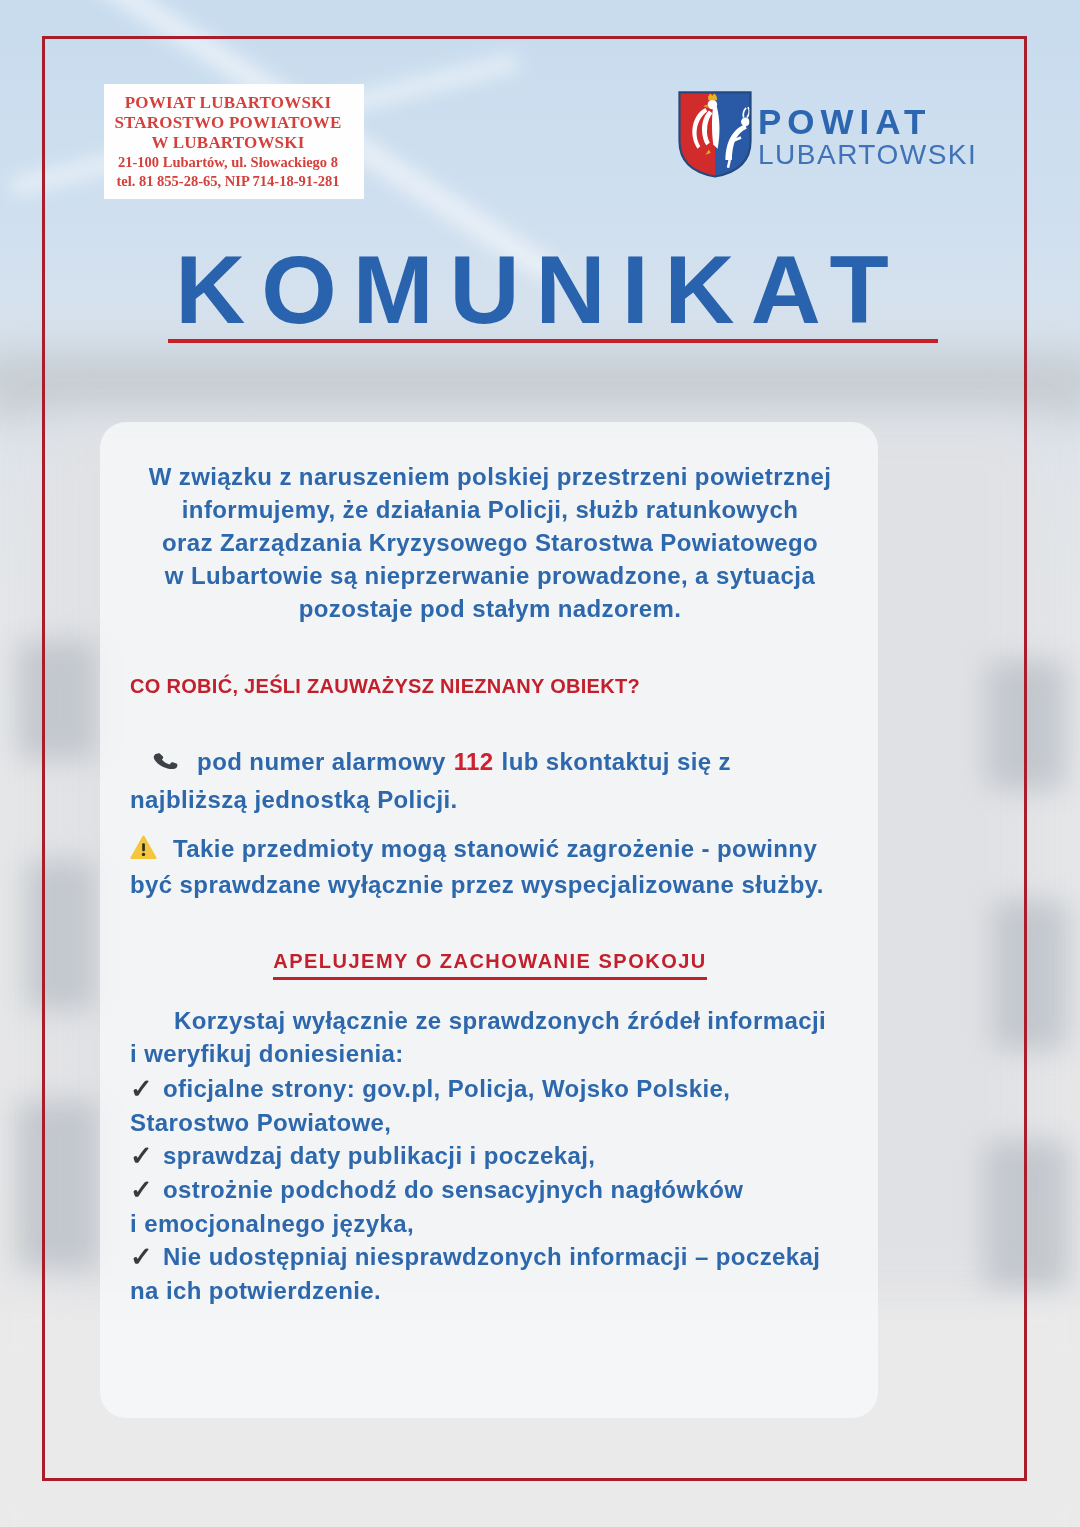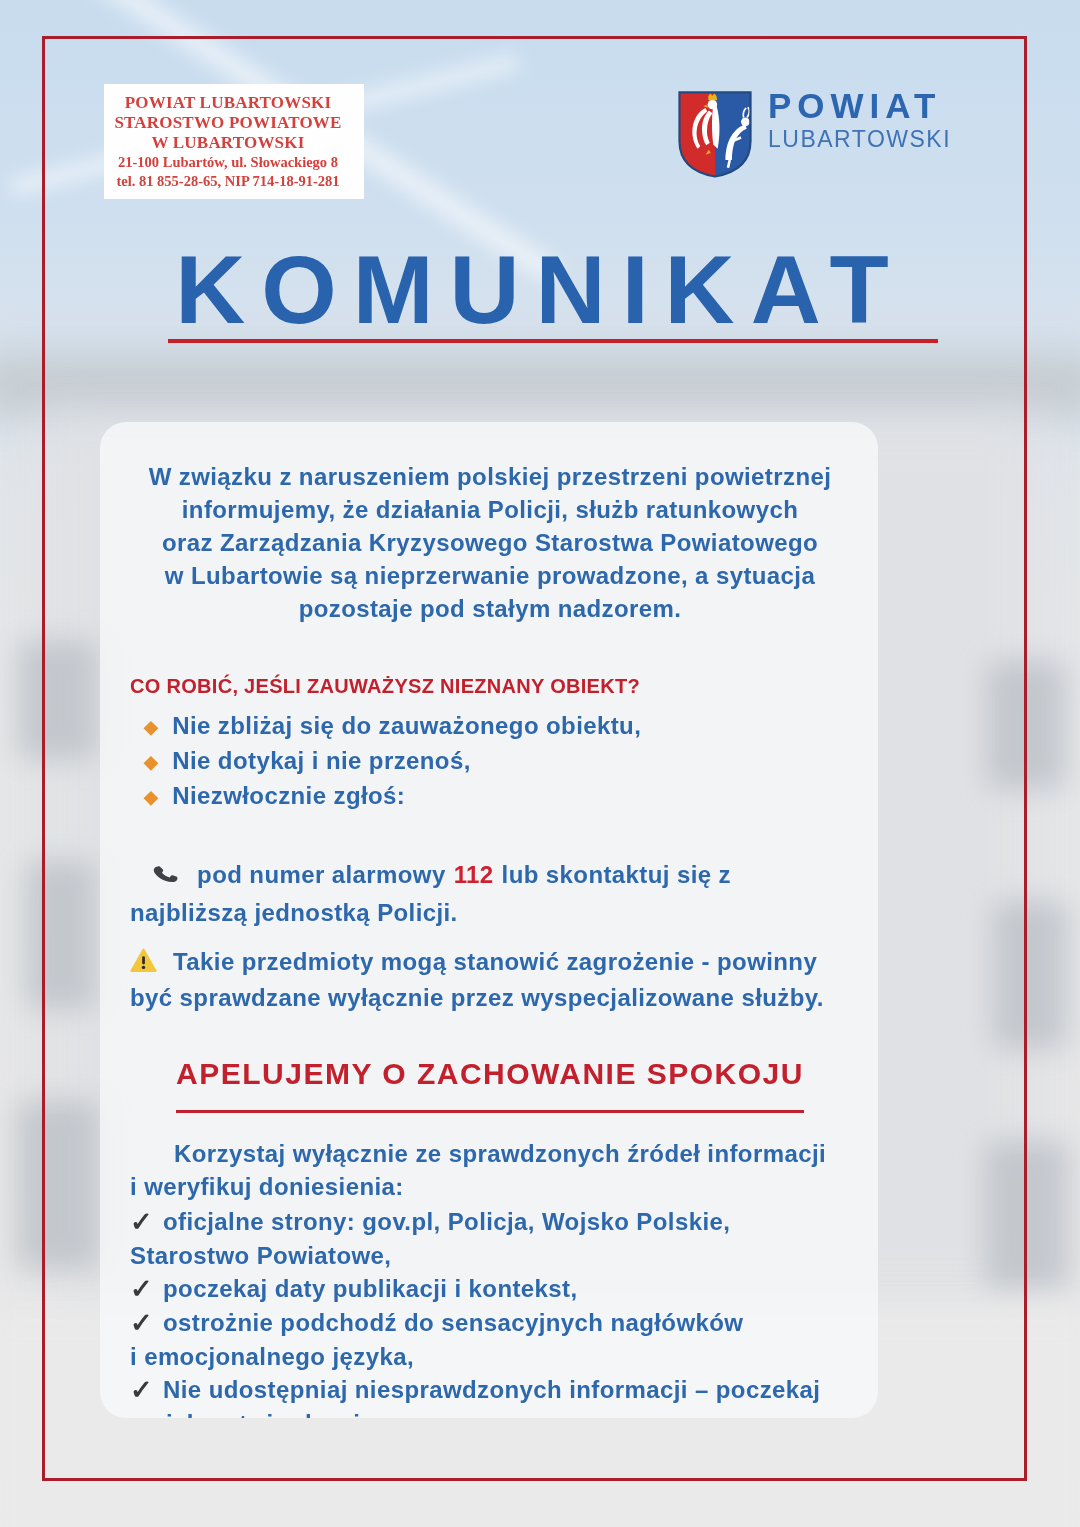--- a/index.html
+++ b/index.html
@@ -24,23 +24,23 @@
           border:3px solid #a91e2a; pointer-events:none; }
 
   
   .stamp{ position:absolute; left:104px; top:84px; width:260px; padding:9px 18px 8px 6px;
           background:#fefefe; text-align:center; color:#d4403c;
           font-family:"Liberation Serif", serif; font-weight:700; }
   .stamp .big{ font-size:17px; line-height:20px; letter-spacing:.2px; }
   .stamp .small{ font-size:14.5px; line-height:19px; }
 
   
-  .logo{ position:absolute; left:676px; top:88px; display:flex; align-items:flex-start; gap:14px; }
+  .logo{ position:absolute; left:676px; top:88px; display:flex; align-items:center; gap:4px; }
   .logo-name{ font-size:35px; font-weight:700; color:#2d66b0; letter-spacing:6px; line-height:36px;}
-  .logo-sub{ font-size:23px; color:#3f72b6; letter-spacing:1.5px; line-height:26px; margin-top:2px;}
+  .logo-sub{ font-size:28px; color:#3f72b6; letter-spacing:1.5px; line-height:26px; margin-top:2px;}
 
   
   .title{ position:absolute; left:0; top:240px; width:100%; text-align:center;
           font-size:97px; font-weight:700; color:#2a63ad; letter-spacing:16px; line-height:100px; }
   .title-underline{ position:absolute; left:168px; top:339px; width:770px; height:4px; background:#c52127; }
 
   
   .panel{ position:absolute; left:100px; top:422px; width:778px; height:996px;
           background:rgba(248,249,251,.75); border-radius:26px;
           padding:38px 28px 0 30px; overflow:hidden; }
@@ -56,22 +56,22 @@
   .diamond{ color:#e8912d; font-size:18px; margin-right:14px; vertical-align:1px; }
 
   .phone-line{ text-indent:22px;margin-top:44px; }
   .phone-line .icon-svg{ vertical-align:-5px; margin-right:10px; }
   .alarm-num{ color:#d01f2f; margin:0 8px; }
 
   .warning-line{ margin-top:16px; }
   .warning-line .icon-svg{ vertical-align:-3px; margin-right:9px; }
 
   .red-h2-wrap{ text-align:center; margin-top:44px; }
-  .red-h2{ display:inline-block; color:#c2202c; font-size:30px; font-weight:700; letter-spacing:1.5px;
-           border-bottom:3px solid #c2202c; padding-bottom:20px; line-height:32px; }
+  .red-h2{ display:inline-block; color:#c2202c; font-size:20px; font-weight:700; letter-spacing:1.5px;
+           border-bottom:3px solid #c2202c; padding-bottom:0; line-height:32px; }
 
   .lead{ margin-top:24px; text-indent:44px; }
 
   .checks{ margin-top:2px; }
   .check-row{ line-height:33px; }
   .check{ color:#3a3a3c; font-size:27px; font-weight:700; margin-right:10px; vertical-align:-1px; }
 </style>
 </head>
 <body>
 
@@ -141,31 +141,20 @@
   <div class="panel">
 
     <div class="b intro pre">W związku z naruszeniem polskiej przestrzeni powietrznej
 informujemy, że działania Policji, służb ratunkowych
 oraz Zarządzania Kryzysowego Starostwa Powiatowego
 w Lubartowie są nieprzerwanie prowadzone, a sytuacja
 pozostaje pod stałym nadzorem.</div>
 
     <div class="red-h1">CO ROBIĆ, JEŚLI ZAUWAŻYSZ NIEZNANY OBIEKT?</div>
 
-    <div class="bullets">
-      <div class="b bullet-row">
-        <span class="diamond">◆</span><span>Nie zbliżaj się do zauważonego obiektu,</span>
-      </div>
-      <div class="b bullet-row">
-        <span class="diamond">◆</span><span>Nie dotykaj i nie przenoś,</span>
-      </div>
-      <div class="b bullet-row">
-        <span class="diamond">◆</span><span>Niezwłocznie zgłoś:</span>
-      </div>
-    </div>
 
     <div class="b phone-line">
       <span class="icon-svg">
         <svg width="28" height="26" viewBox="0 0 24 24">
             <path fill="#3d4147" transform="rotate(-14 12 12)" d="M6.6 2.5c.6-.2 1.3 0 1.7.6l2 3c.4.6.3 1.4-.2 1.9l-1.2 1.1c1.3 2.6 3.4 4.7 6 6l1.1-1.2c.5-.5 1.3-.6 1.9-.2l3 2c.6.4.8 1.1.6 1.7-.4 1.4-1.7 2.6-3.2 2.6C10.9 20 2 11.1 2 5.7c0-1.5 1.2-2.8 2.6-3.2z"></path>
           </svg>
       </span><span>pod numer alarmowy</span><span class="alarm-num">112</span><span class="pre">lub skontaktuj się z
 najbliższą jednostką Policji.</span>
     </div>
 
@@ -186,21 +175,21 @@
 
     <div class="b lead pre">Korzystaj wyłącznie ze sprawdzonych źródeł informacji
 i weryfikuj doniesienia:</div>
 
     <div class="checks">
       <div class="b check-row">
         <span class="check">✓</span><span class="pre">oficjalne strony: gov.pl, Policja, Wojsko Polskie,
 Starostwo Powiatowe,</span>
       </div>
       <div class="b check-row">
-        <span class="check">✓</span><span class="pre">poczekaj daty publikacji i kontekst,</span>
+        <span class="check">✓</span><span class="pre">sprawdzaj daty publikacji i poczekaj,</span>
       </div>
       <div class="b check-row">
         <span class="check">✓</span><span class="pre">ostrożnie podchodź do sensacyjnych nagłówków
 i emocjonalnego języka,</span>
       </div>
       <div class="b check-row">
         <span class="check">✓</span><span class="pre">Nie udostępniaj niesprawdzonych informacji – poczekaj
 na ich potwierdzenie.</span>
       </div>
     </div>

